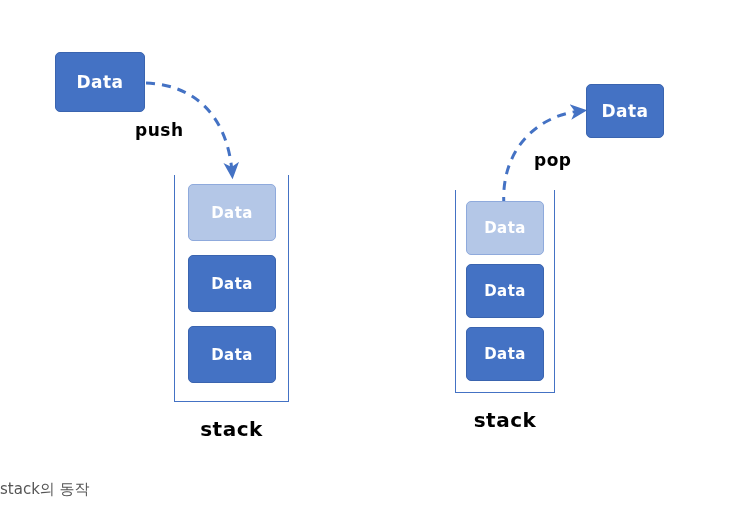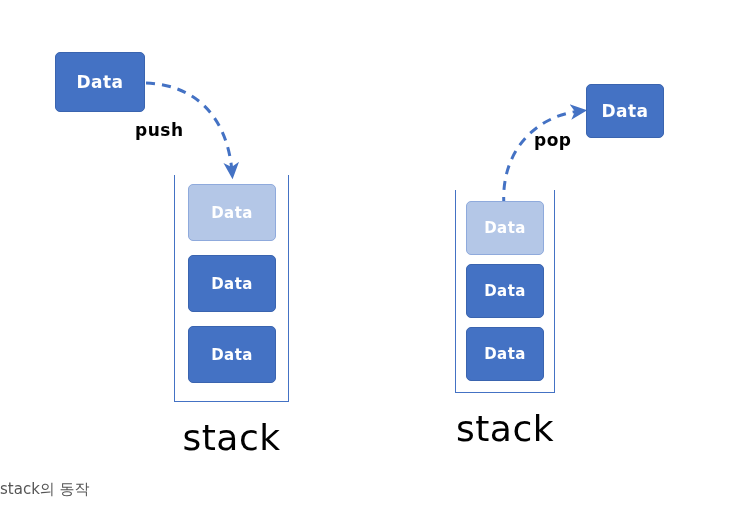--- a/index.html
+++ b/index.html
@@ -84,22 +84,22 @@
     font-size: 17px;
     letter-spacing: 0.5px;
     white-space: nowrap;
   }
 
   
   .stack-label {
     position: absolute;
     color: #000000;
     font-family: "DejaVu Sans", sans-serif;
-    font-weight: normal;
-    font-size: 36px;
+    font-weight: bold;
+    font-size: 20px;
     letter-spacing: 0.5px;
     white-space: nowrap;
     text-align: center;
   }
 
   
   #caption {
     position: absolute;
     left: 0;
     top: 468px;
@@ -150,21 +150,21 @@
   <div class="data-box stack-box dark" style="left:188px; top:314px; width:88px; height:57px;">
     <span>Data</span>
   </div>
 
   <div class="stack-label" style="left:174px; top:405px; width:115px;">stack</div>
 
   <div class="data-box float-box dark" style="left:586px; top:72px; width:78px; height:54px;">
     <span>Data</span>
   </div>
 
-  <div class="op-label" style="left:534px; top:118px;">pop</div>
+  <div class="op-label" style="left:534px; top:138px;">pop</div>
 
   <div class="stack-container" style="left:455px; top:178px; width:100px; height:203px;"></div>
 
   <div class="data-box stack-box light" style="left:466px; top:189px; width:78px; height:54px;">
     <span>Data</span>
   </div>
 
   <div class="data-box stack-box dark" style="left:466px; top:252px; width:78px; height:54px;">
     <span>Data</span>
   </div>

